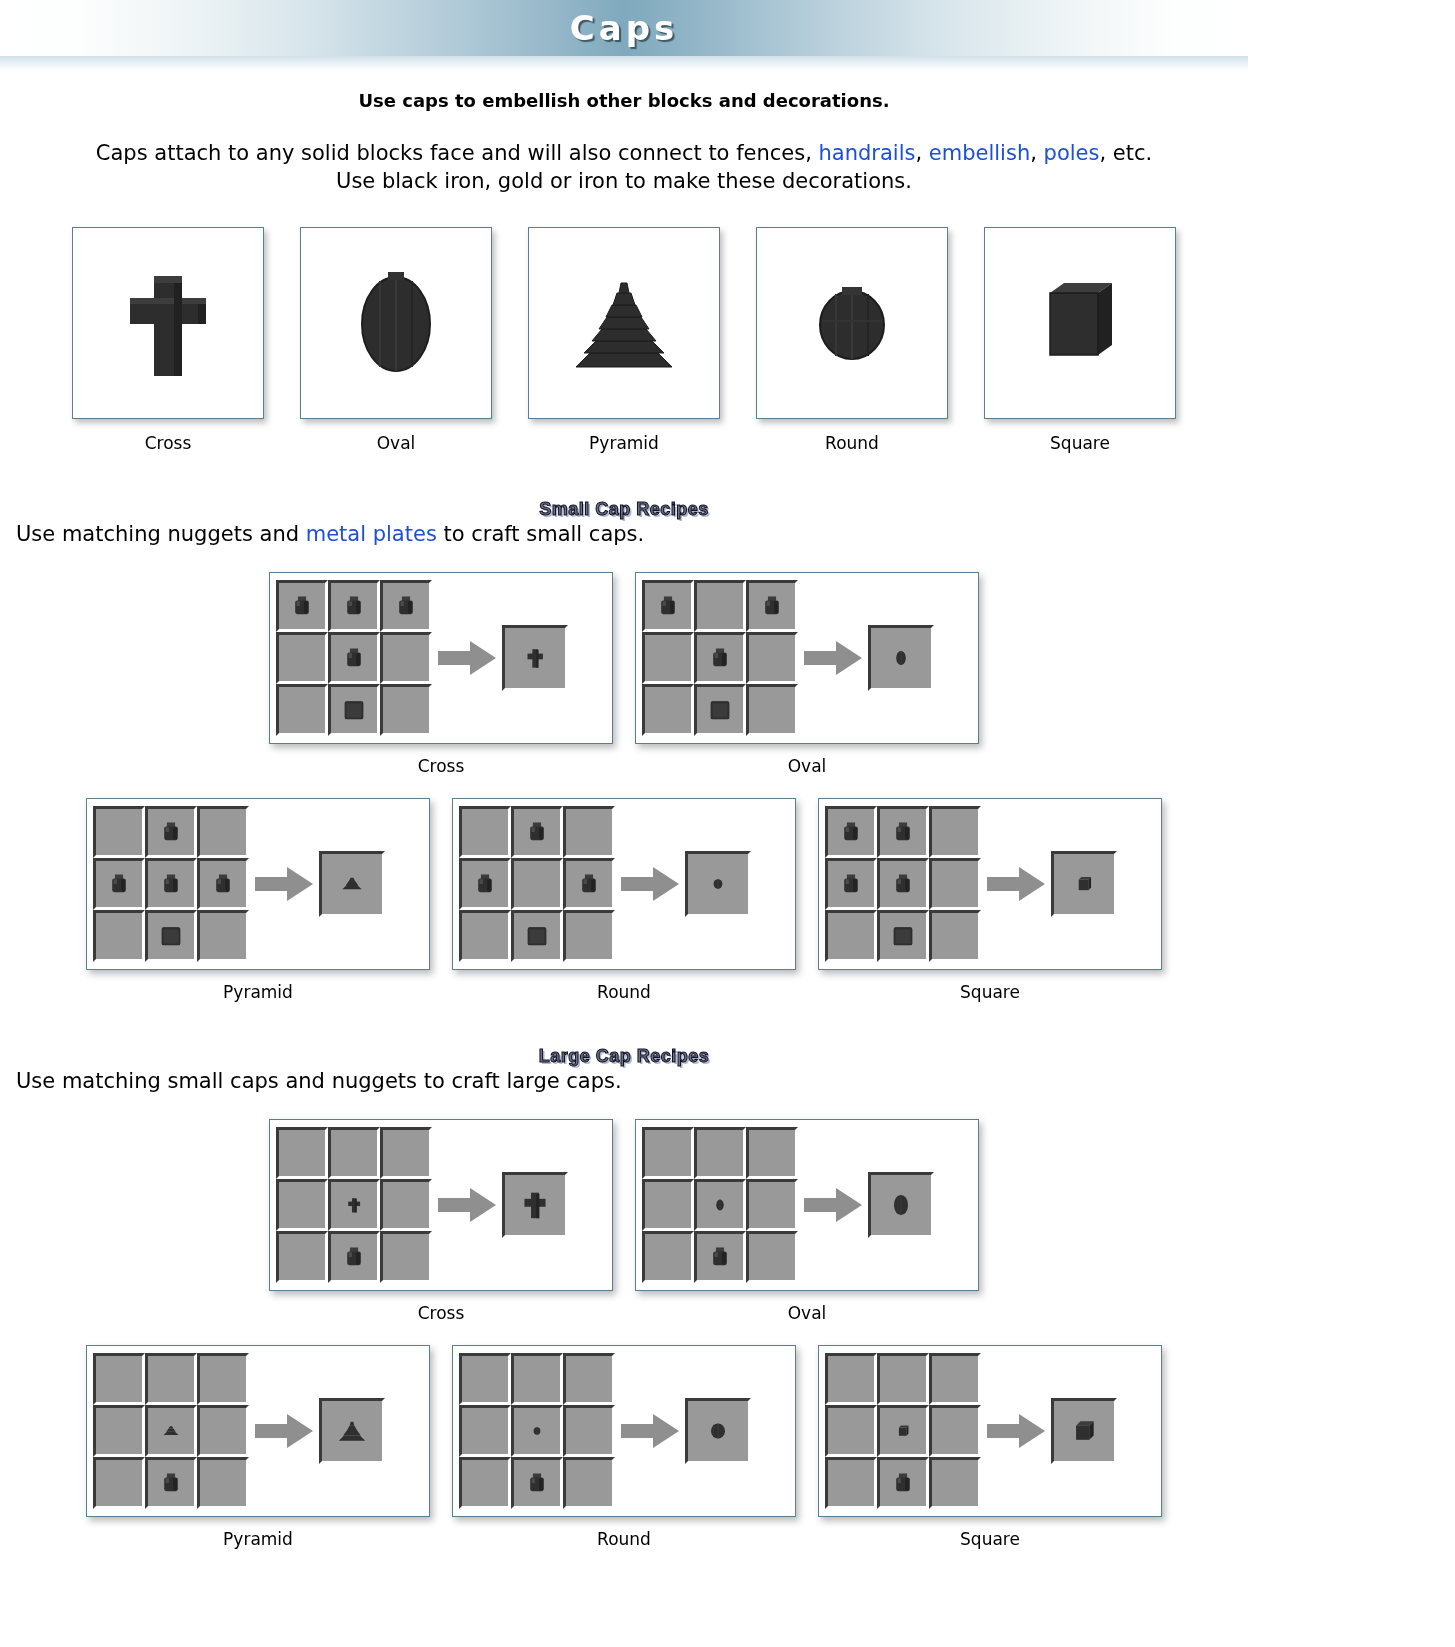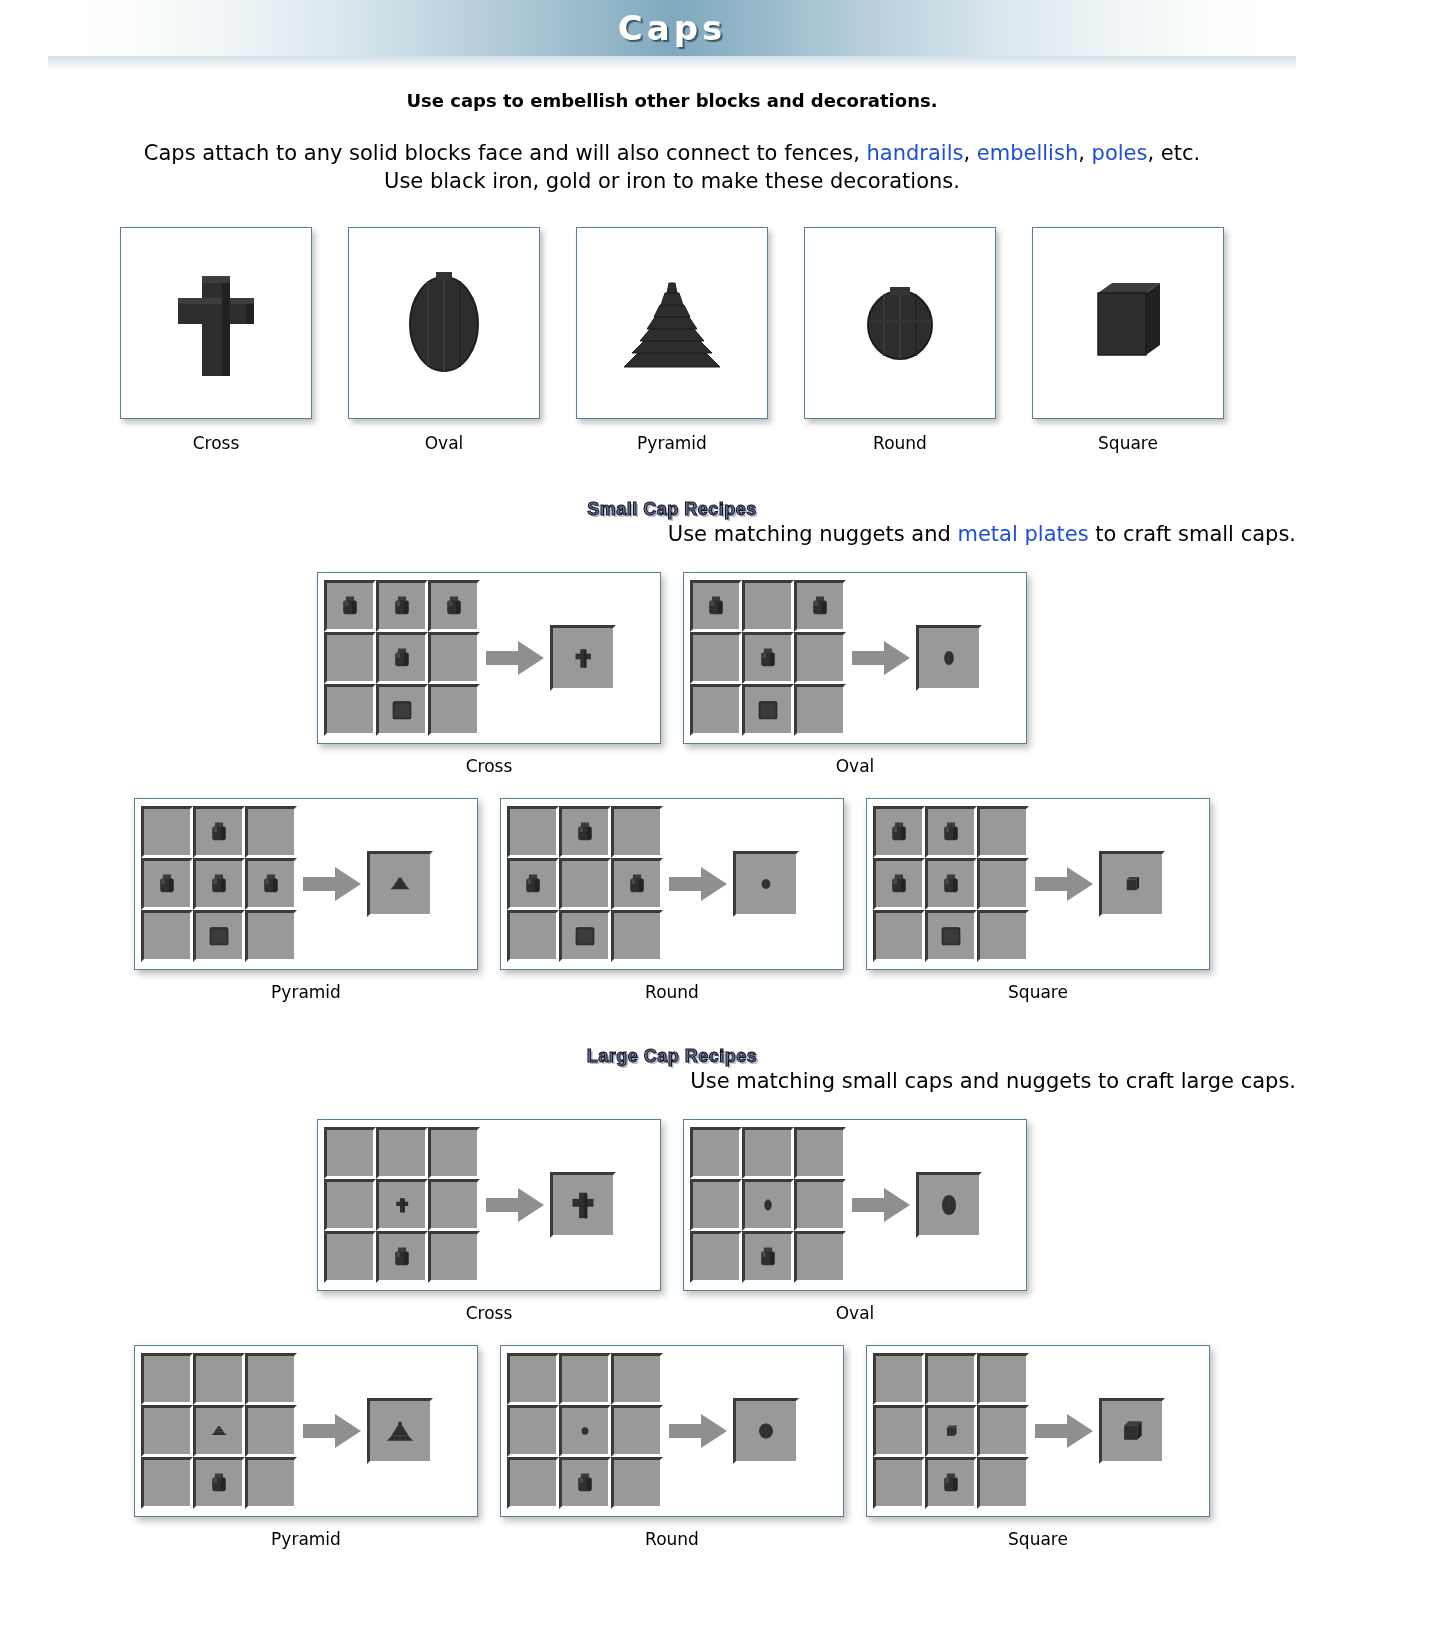--- a/index.html
+++ b/index.html
@@ -3,21 +3,21 @@
 <meta charset="utf-8">
 <style>
   html,body{margin:0;padding:0;}
   body{
     width:1455px;
     background:#ffffff;
     font-family:"DejaVu Sans","Liberation Sans",sans-serif;
     color:#000;
     -webkit-font-smoothing:none;
   }
-  .page{position:relative;width:1248px;height:1647px;overflow:hidden;margin-left:48px;}
+  .page{position:relative;width:1248px;height:1647px;overflow:hidden;}
 
   
   .banner{
     position:relative;
     height:56px;
     background:linear-gradient(to right,
       #ffffff 0%, #fdfefe 6%, #eef4f6 15%, #d9e6ec 24%,
       #b9d0dc 34%, #93b6c8 45%, #7fa9bd 50%, #93b6c8 56%,
       #b9d0dc 66%, #d9e6ec 76%, #eef4f6 85%, #fdfefe 94%, #ffffff 100%);
     display:flex;align-items:center;justify-content:center;
@@ -67,21 +67,21 @@
     text-align:center;
     font-size:18px;
     font-weight:700;
     color:#737373;
     letter-spacing:.5px;
     margin:0;
     -webkit-text-stroke:1px #0e1030;
     text-shadow:2px 2px 0 rgba(110,130,170,.55);
     font-family:Liberation Sans, sans-serif;
   }
-  .sect-sub{text-align:right;font-size:21px;margin:2px 0 0 0;}
+  .sect-sub{text-align:left;font-size:21px;margin:2px 0 0 0;padding-left:16px;}
 
   
   .recipe-row{
     display:flex;justify-content:center;align-items:flex-start;
   }
   .recipe-wrap{display:flex;flex-direction:column;align-items:center;}
   .recipe{
     background:#fff;
     border:1px solid #5a7f93;
     box-shadow:3px 4px 7px rgba(0,0,0,.27);

